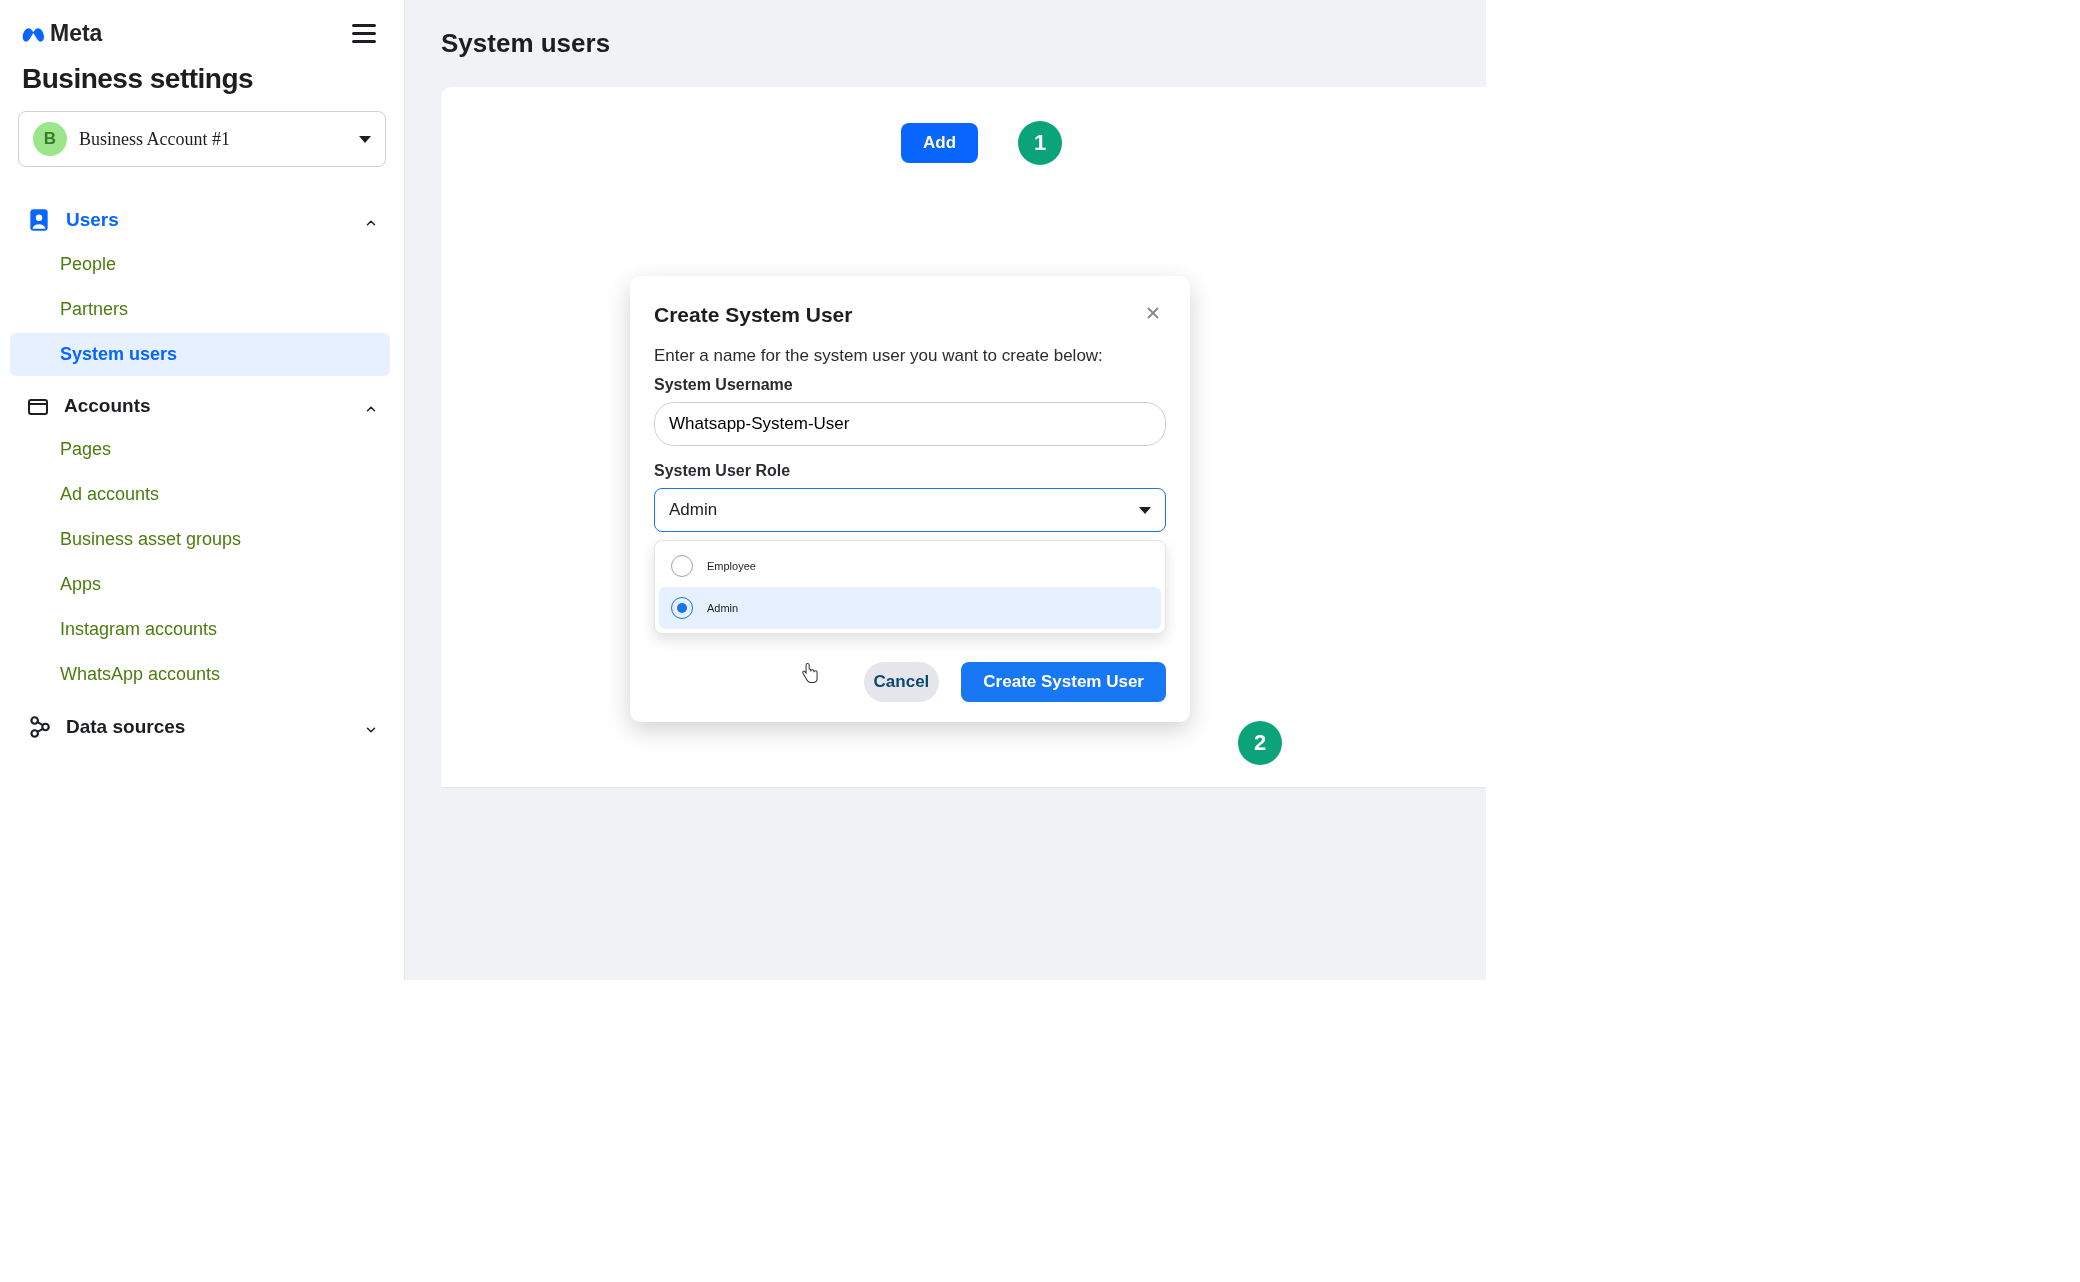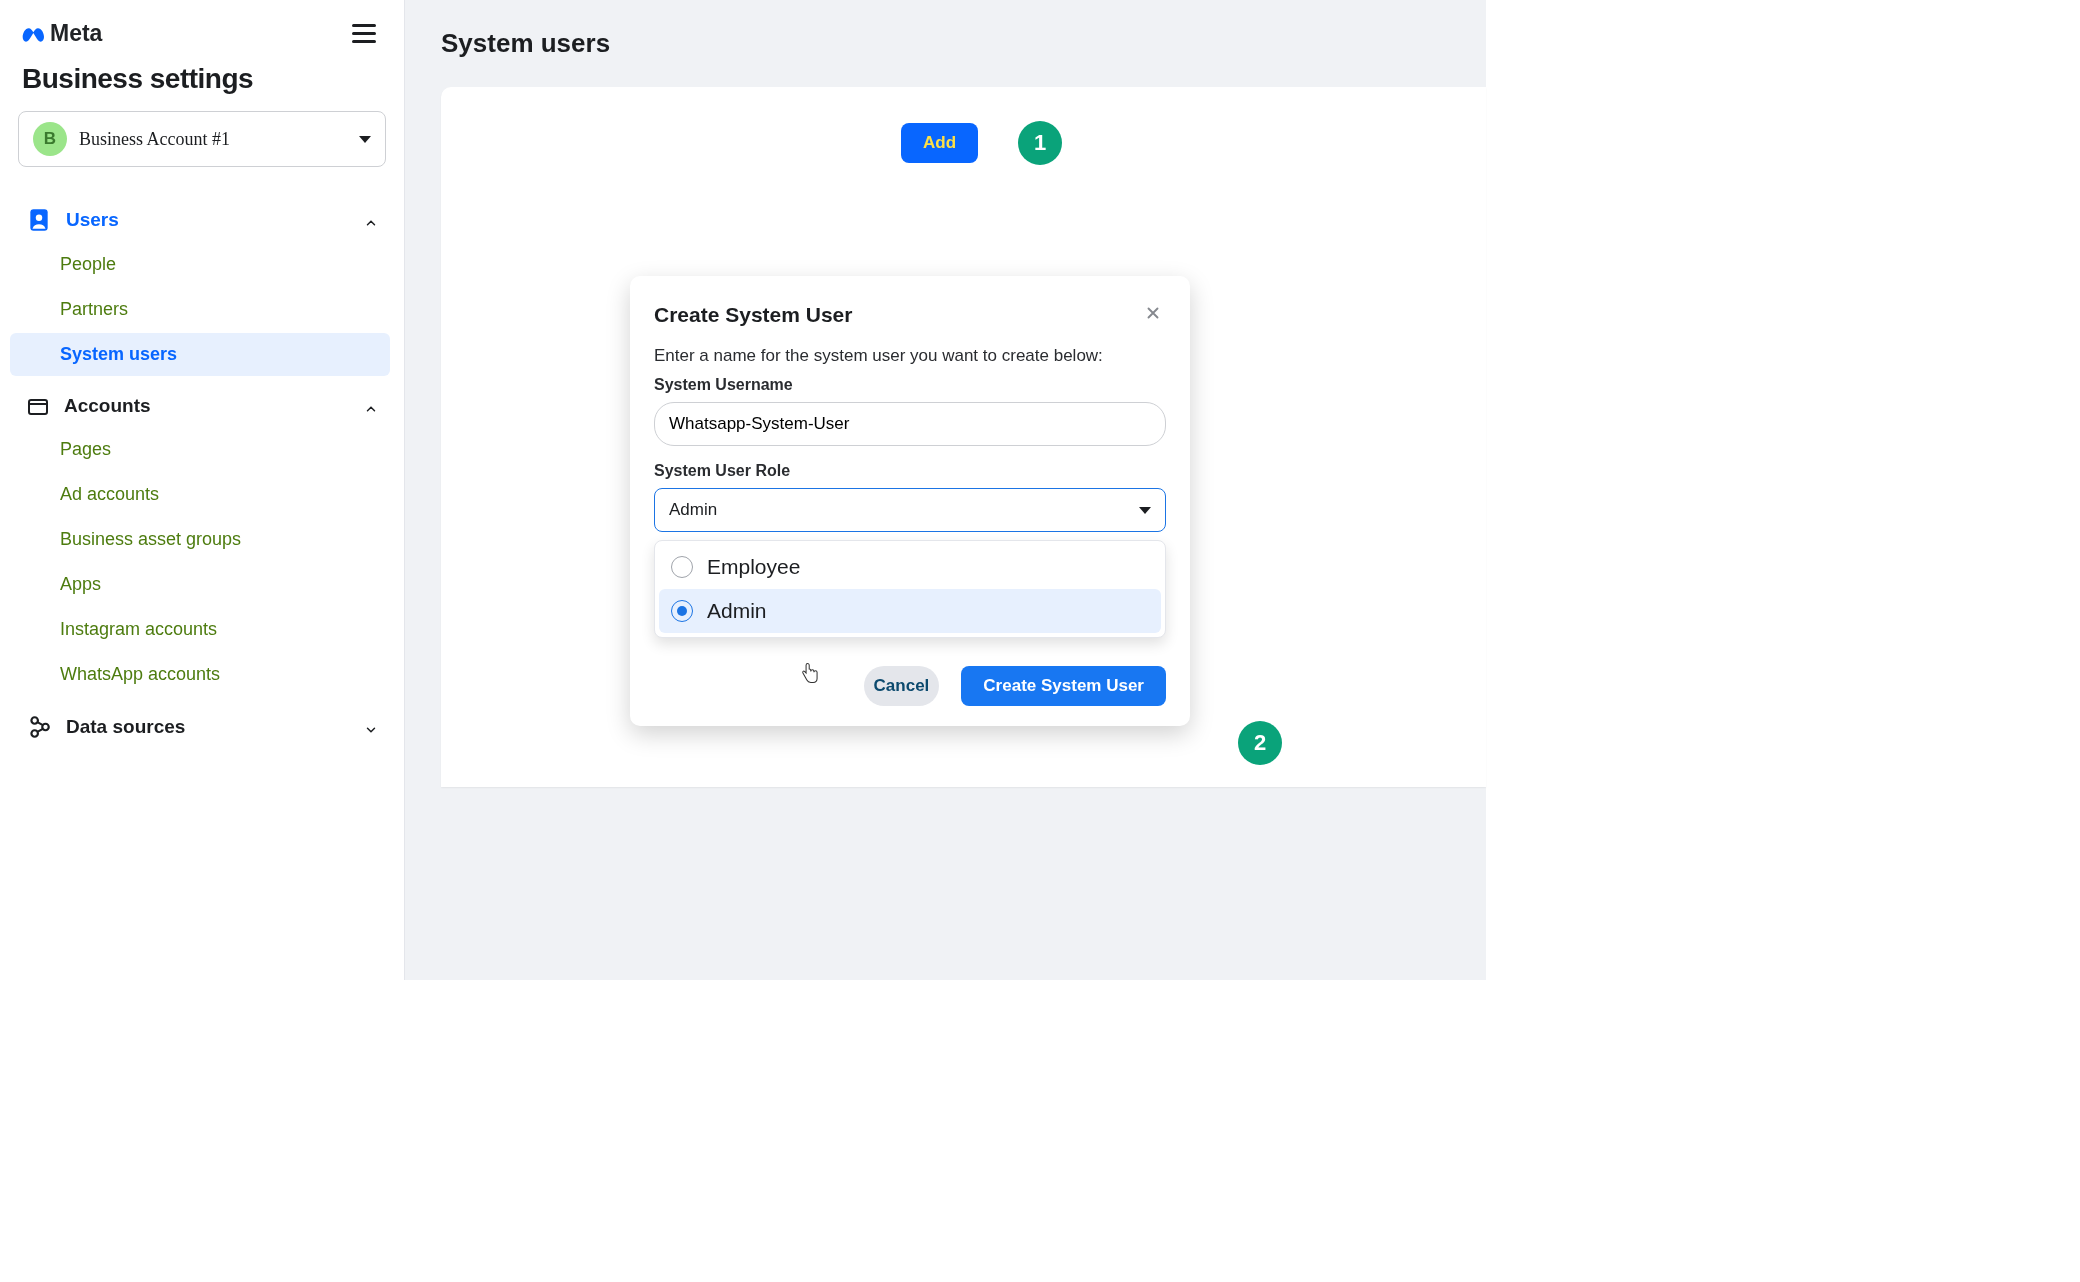--- a/index.html
+++ b/index.html
@@ -75,21 +75,21 @@
     background:#fff; border-radius: 10px 0 0 0;
     margin-top: 28px; padding: 28px 30px; min-height: 700px;
     box-shadow: 0 1px 2px rgba(0,0,0,0.06);
     position:relative;
   }
   .add-row { display:flex; align-items:center; gap:40px; justify-content:flex-start; padding-left: 430px; padding-top:6px;}
   .btn {
     display:inline-flex; align-items:center; justify-content:center;
     border-radius:8px; font-weight:600; font-size:17px; cursor:pointer; border:none;
   }
-  .btn-primary { background:#0866ff; color:#fde047; padding: 10px 22px; }
+  .btn-primary { background:#0866ff; color:#fef9c3; padding: 10px 22px; }
   .btn-primary2 { background:#1877f2; color:#fff; padding: 10px 22px; }
   .btn-secondary { background:#e4e6eb; color:#0c4a6e; padding: 10px 10px; border-radius: 20px; }
   
   .step-badge {
     width:44px; height:44px; border-radius:50%; background:#0aa37a;
     color:#fff; font-weight:600; font-size:22px;
     display:flex; align-items:center; justify-content:center;
   }
   
   .dialog {
@@ -111,21 +111,21 @@
     width:100%; padding:11px 14px; font-size:17px;
     border:1.5px solid #1b74e4; border-radius:8px; background:#fff;
     display:flex; align-items:center; justify-content:space-between;
     cursor:pointer;
   }
   .dropdown {
     width:100%; background:#fff; border:1px solid #e4e6eb; border-radius:8px;
     box-shadow: 0 6px 14px rgba(0,0,0,0.12);
     margin-top:8px; padding:4px;
   }
-  .option { display:flex; align-items:center; gap:14px; padding:10px 12px; border-radius:6px; cursor:pointer; font-size:21px;}
+  .option { display:flex; align-items:center; gap:14px; padding:10px 12px; border-radius:6px; cursor:pointer; font-size:11px;}
   .option.selected { background:#e7f0fe;}
   .radio {
     width:22px; height:22px; border-radius:50%; border:1.5px solid #a0a4ab;
     display:inline-flex; align-items:center; justify-content:center;
   }
   .radio.checked { border-color:#1b74e4; }
   .radio.checked::after { content:""; width:10px; height:10px; border-radius:50%; background:#1b74e4;}
   .dialog-actions { display:flex; justify-content:flex-end; gap:22px; margin-top:28px;}
   
   .step2 { position:absolute; left:1238px; top:721px; }

